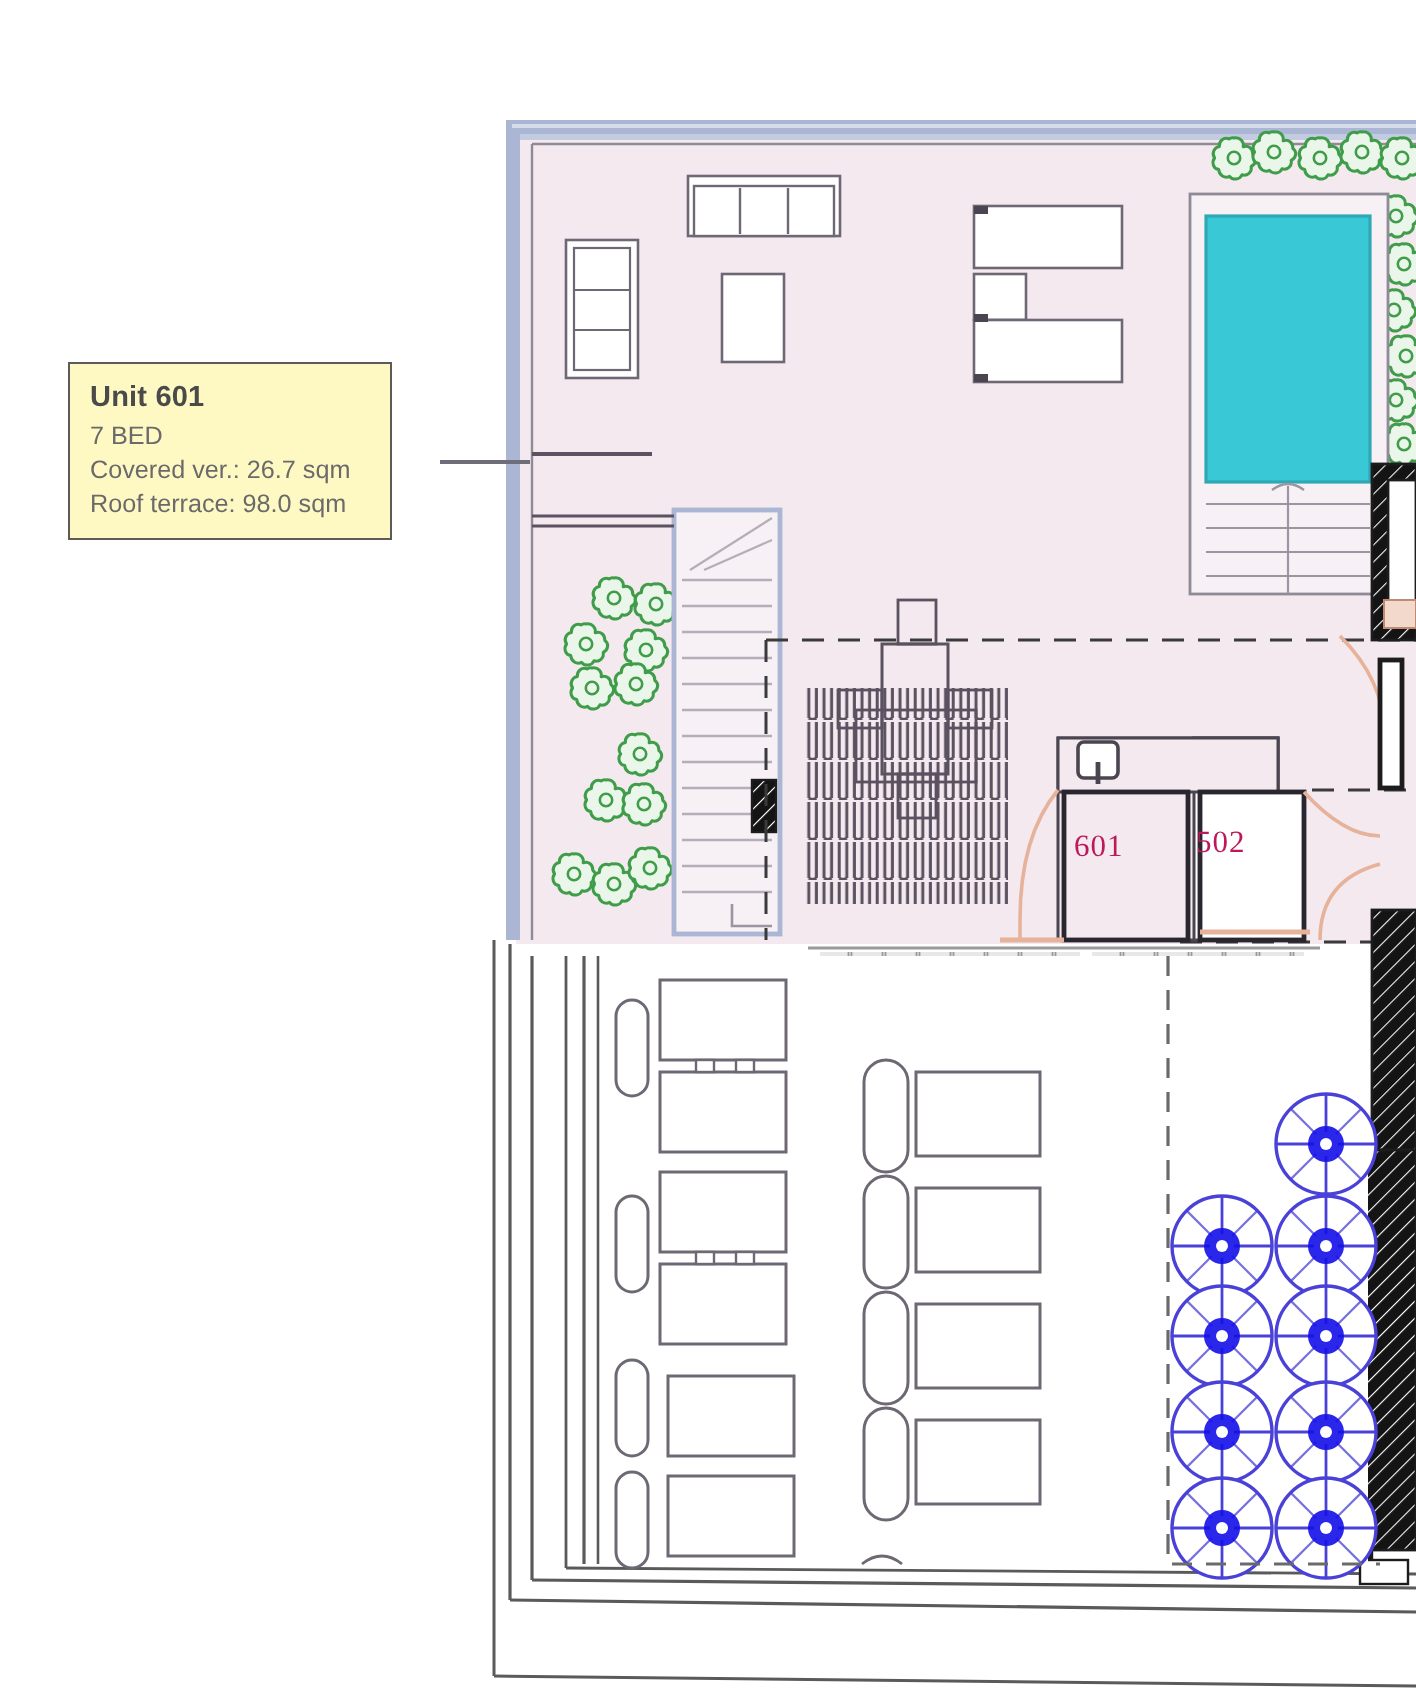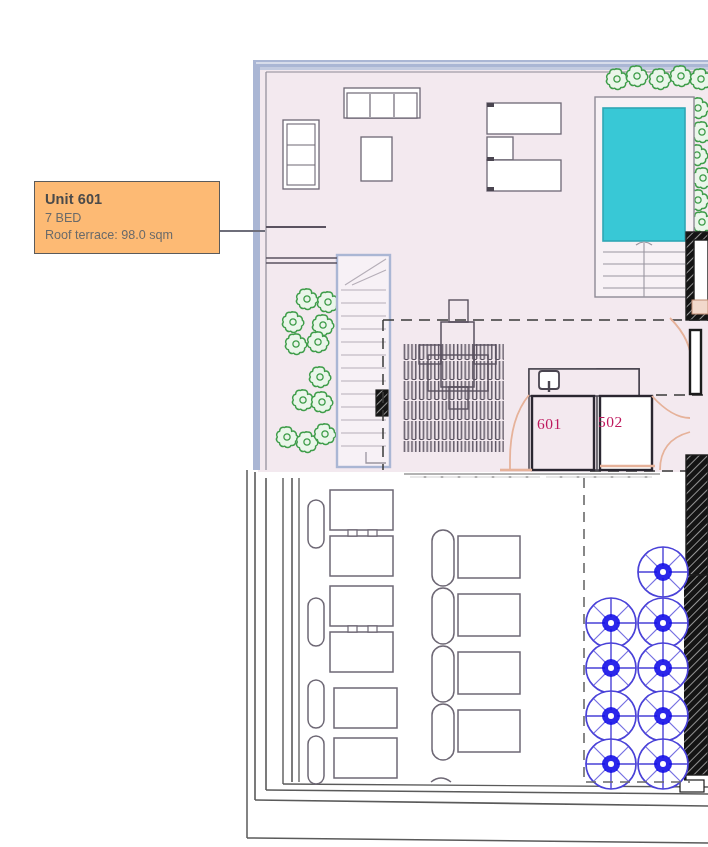--- a/index.html
+++ b/index.html
@@ -28,23 +28,23 @@
     width: 708px;
     height: 847px;
     display: block;
   }
 
   
   #info-callout {
     position: absolute;
     left: 34px;
     top: 181px;
-    width: 186px;
+    width: 162px;
     box-sizing: border-box;
-    background: #fdba74;
+    background: #fef9c3;
     border: 1.6px solid #5b5b5b;
     padding: 8px 26px 9px 10px;
     z-index: 40;
   }
   #info-callout .unit-title {
     font-size: 14.5px;
     font-weight: bold;
     color: #4a4a4a;
     line-height: 1.25;
     margin-bottom: 2px;
@@ -356,16 +356,17 @@
   </svg>
 
   <div class="unit-num" id="unit-label-601">601</div>
   <div class="unit-num" id="unit-label-502">502</div>
 
   <div id="callout-leader"></div>
 
   <div id="info-callout">
     <div class="unit-title">Unit 601</div>
     <div class="info-line">7 BED</div>
+    <div class="info-line">Covered ver.: 26.7 sqm</div>
     <div class="info-line">Roof terrace: 98.0 sqm</div>
   </div>
 
 </div>
 
 </body></html>

